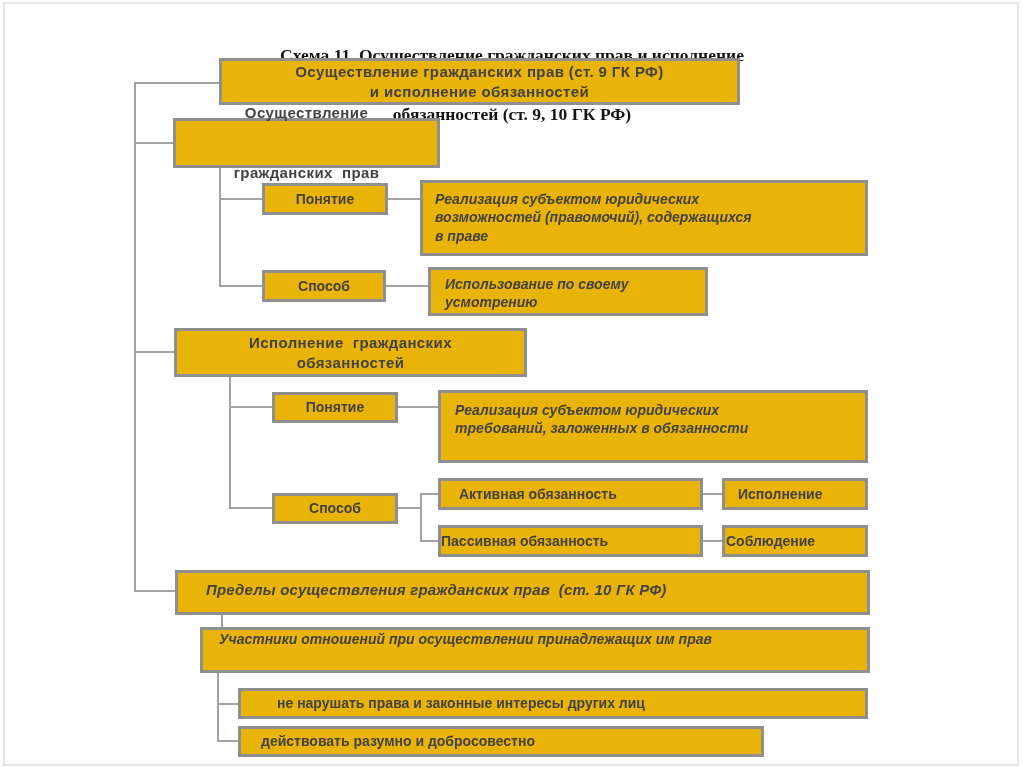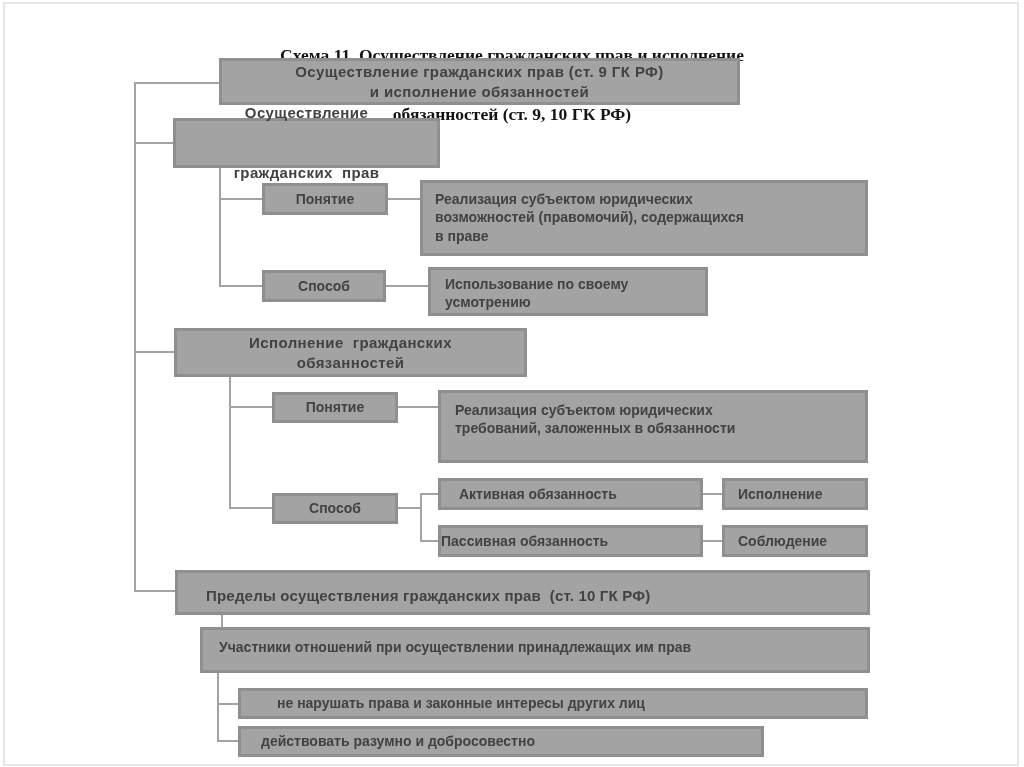--- a/index.html
+++ b/index.html
@@ -7,26 +7,26 @@
     position:relative;width:1024px;height:767px;background:#ffffff;
     font-family:"Liberation Sans",sans-serif;overflow:hidden;
   }
   .frame{position:absolute;left:3px;top:2px;width:1012px;height:760px;border:2px solid #e6e6e6;}
   .title{
     position:absolute;top:7px;left:0;width:100%;text-align:center;
     font-family:Liberation Serif, serif;font-weight:bold;font-size:17.5px;
     line-height:19.5px;color:#141414;white-space:pre-wrap;
   }
   .bx{
-    position:absolute;box-sizing:border-box;background:#a3a3a3;
+    position:absolute;box-sizing:border-box;background:#eab308;
     border:3px solid #8f8f8f;color:#424242;font-weight:bold;
     font-size:14px;line-height:1.32;white-space:pre-wrap;
   }
   .c{display:flex;flex-direction:column;justify-content:center;align-items:center;text-align:center;}
-  .t{display:flex;flex-direction:column;justify-content:flex-start;align-items:flex-start;text-align:left;}
+  .t{display:flex;flex-direction:column;justify-content:flex-start;align-items:flex-start;text-align:left;font-style:italic;}
   .m{display:flex;flex-direction:column;justify-content:center;align-items:flex-start;text-align:left;}
   .big{font-size:15px;letter-spacing:0.4px;}
   .ln{position:absolute;background:#a3a3a3;}
 </style>
 </head>
 <body>
 
 <div class="canvas">
   <div class="frame"></div>
 
@@ -115,29 +115,29 @@
   </div>
 
   <div class="bx m" style="left:722px;top:478px;width:146px;height:32px;padding-left:13px;">
     <div>Исполнение</div>
   </div>
 
   <div class="bx m" style="left:438px;top:525px;width:265px;height:32px;">
     <div>Пассивная обязанность</div>
   </div>
 
-  <div class="bx m" style="left:722px;top:525px;width:146px;height:32px;padding-left:13px;">
+  <div class="bx m" style="left:722px;top:525px;width:146px;height:32px;padding-left:1px;">
     <div>Соблюдение</div>
   </div>
 
-  <div class="bx t big" style="left:175px;top:570px;width:695px;height:45px;padding:7px 10px 0 28px;letter-spacing:0.2px;justify-content:center;">
+  <div class="bx t big" style="left:175px;top:570px;width:695px;height:45px;padding:7px 10px 0 28px;letter-spacing:0.2px;">
     <div>Пределы осуществления гражданских прав  (ст. 10 ГК РФ)</div>
   </div>
 
-  <div class="bx t" style="left:200px;top:627px;width:670px;height:46px;padding:8px 10px 0 16px;">
+  <div class="bx t" style="left:200px;top:627px;width:670px;height:46px;padding:0 10px 0 16px;">
     <div>Участники отношений при осуществлении принадлежащих им прав</div>
   </div>
 
   <div class="bx m" style="left:238px;top:688px;width:630px;height:31px;padding-left:36px;">
     <div>не нарушать права и законные интересы других лиц</div>
   </div>
 
   <div class="bx m" style="left:238px;top:726px;width:526px;height:31px;padding-left:20px;">
     <div>действовать разумно и добросовестно</div>
   </div>

